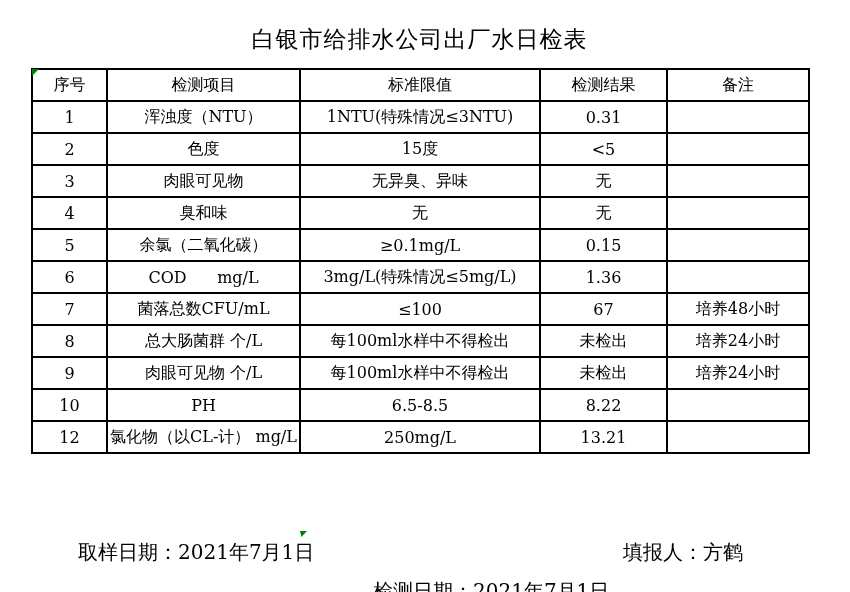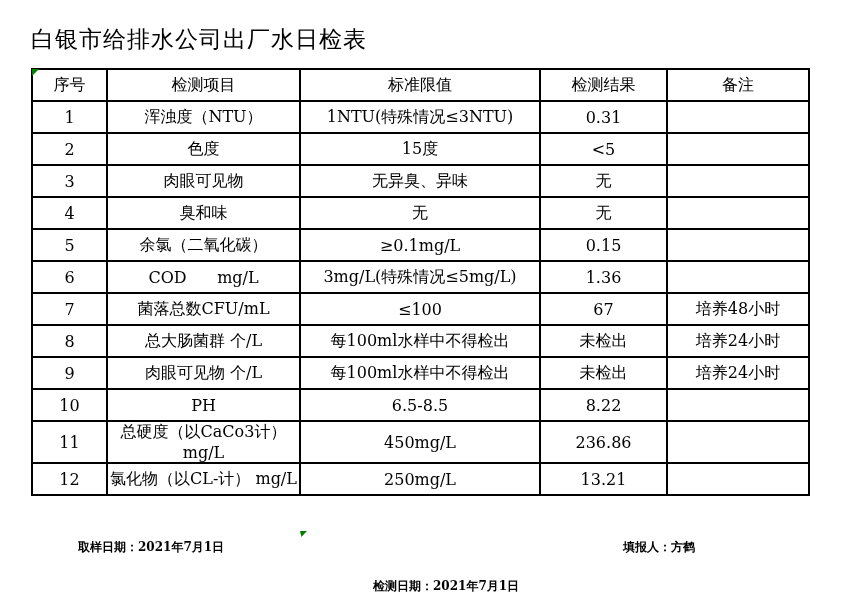--- a/index.html
+++ b/index.html
@@ -14,21 +14,21 @@
     height: 592px;
     background: #ffffff;
     overflow: hidden;
     font-family: "DejaVu Serif", "Liberation Serif", serif;
   }
   #title {
     position: absolute;
     left: 31px;
     top: 24px;
     width: 777px;
-    text-align: left;
+    text-align: center;
     font-family: "DejaVu Sans", "Liberation Sans", sans-serif;
     font-size: 23px;
     letter-spacing: 1px;
     white-space: nowrap;
   }
   table#inspection {
     position: absolute;
     left: 31px;
     top: 68px;
     width: 777px;
@@ -44,22 +44,22 @@
     font-size: 16px;
     height: 30px;
     padding: 0 2px;
     white-space: pre-wrap;
     overflow: hidden;
     font-family: "DejaVu Serif", "Liberation Serif", serif;
   }
   .footer-item {
     position: absolute;
     top: 539px;
-    font-size: 12px;
-    font-weight: bold;
+    font-size: 20px;
+    font-weight: normal;
     white-space: nowrap;
     font-family: "DejaVu Serif", "Liberation Serif", serif;
   }
   #footer-sampling-date { left: 78px; }
   #footer-test-date     { left: 373px; margin-top: 39px; }
   #footer-reporter      { left: 623px; }
   .green-marker {
     position: absolute;
     background: var(--marker-green, #008000);
   }
@@ -167,27 +167,20 @@
           <td>培养24小时</td>
         </tr>
         <tr>
           <td>10</td>
           <td>PH</td>
           <td>6.5-8.5</td>
           <td>8.22</td>
           <td></td>
         </tr>
         <tr>
-          <td>11</td>
-          <td>总硬度（以CaCo3计） mg/L</td>
-          <td>450mg/L</td>
-          <td>236.86</td>
-          <td></td>
-        </tr>
-        <tr>
           <td>12</td>
           <td>氯化物（以CL-计） mg/L</td>
           <td>250mg/L</td>
           <td>13.21</td>
           <td></td>
         </tr>
       </tbody>
   </table>
 
   <div class="green-marker" id="marker-top-left"></div>

